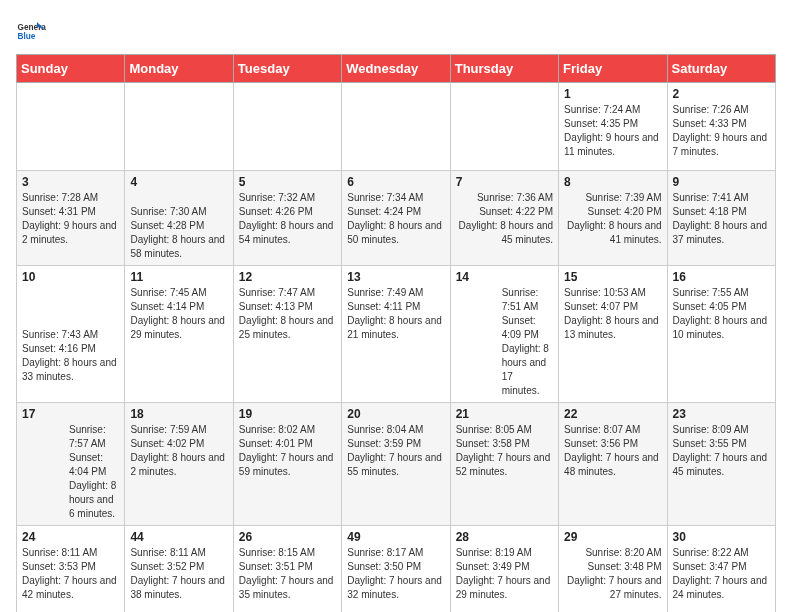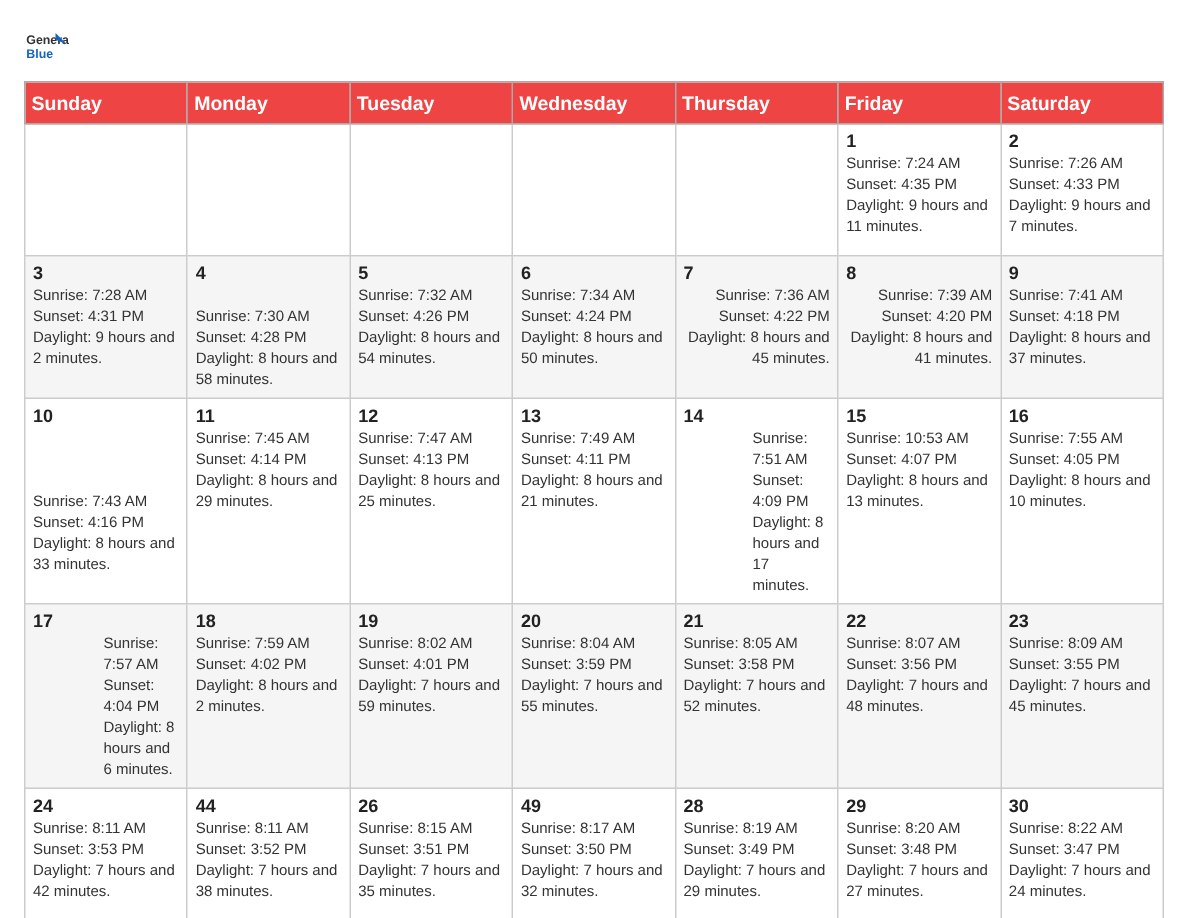--- a/index.html
+++ b/index.html
@@ -285,21 +285,21 @@
 Daylight: 7 hours and 32 minutes.</div>
         </td>
         <td>
           <span class="day-number">28</span>
           <div class="day-info" style="white-space: pre-line;">Sunrise: 8:19 AM
 Sunset: 3:49 PM
 Daylight: 7 hours and 29 minutes.</div>
         </td>
         <td>
           <span class="day-number">29</span>
-          <div class="day-info" style="white-space: pre-line;">Sunrise: 8:20 AM
+          <div class="day-info" style="white-space: pre-line; text-align: right;">Sunrise: 8:20 AM
 Sunset: 3:48 PM
 Daylight: 7 hours and 27 minutes.</div>
         </td>
         <td>
           <span class="day-number">30</span>
           <div class="day-info" style="white-space: pre-line;">Sunrise: 8:22 AM
 Sunset: 3:47 PM
 Daylight: 7 hours and 24 minutes.</div>
         </td>
       </tr>

